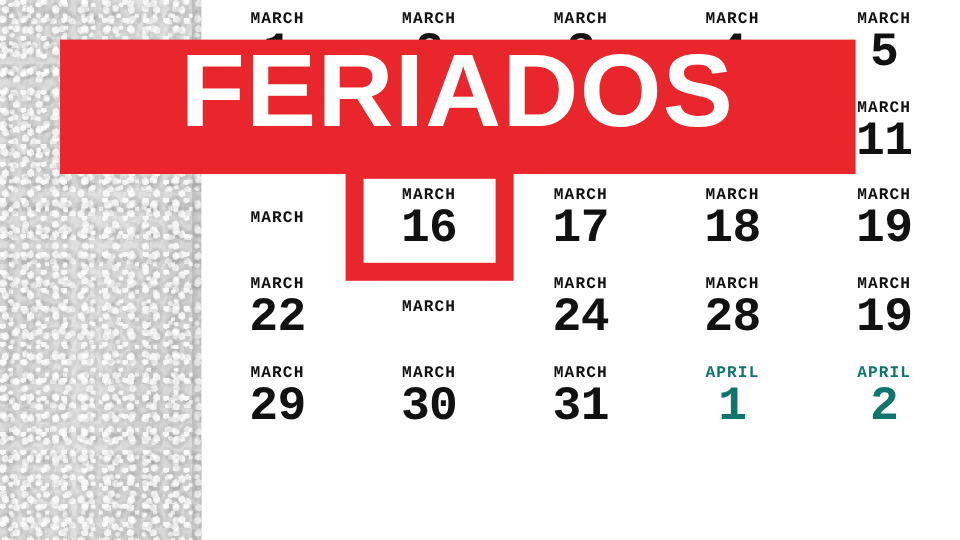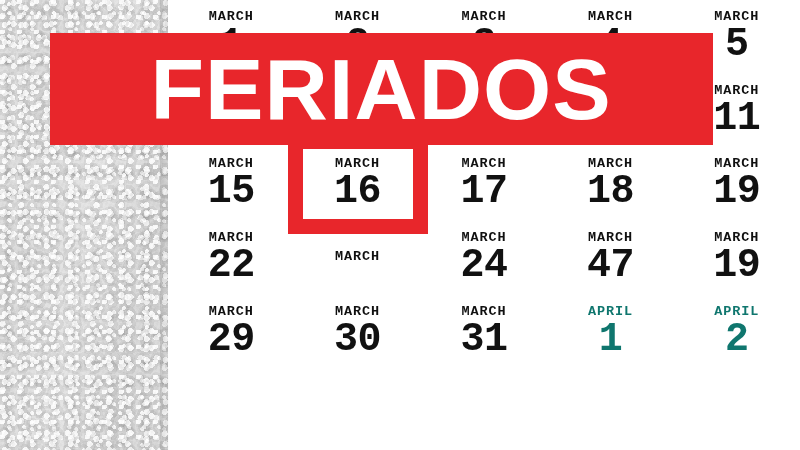--- a/index.html
+++ b/index.html
@@ -111,21 +111,21 @@
     pointer-events: none;
   }
 
   
   #banner {
     position: absolute;
     left: 50px; top: 33px;
     width: 663px; height: 112px;
     background: #e8262b;
     display: flex;
-    align-items: center;
+    align-items: flex-start;
     justify-content: center;
   }
   #banner-text {
     color: #ffffff;
     font-family: "Liberation Sans", sans-serif;
     font-weight: bold;
     font-size: 86px;
     letter-spacing: 1px;
     line-height: 1;
     white-space: nowrap;
@@ -177,21 +177,20 @@
         <div class="cell">
           <div class="month">MARCH</div>
           <div class="day">11</div>
         </div>
         <div class="cell">
           <div class="month">MARCH</div>
           <div class="day">11</div>
         </div>
         <div class="cell">
           <div class="month">MARCH</div>
-          <div class="day">15</div>
         </div>
         <div class="cell highlight">
           <div class="month">MARCH</div>
           <div class="day">16</div>
         </div>
         <div class="cell">
           <div class="month">MARCH</div>
           <div class="day">17</div>
         </div>
         <div class="cell">
@@ -208,21 +207,21 @@
         </div>
         <div class="cell">
           <div class="month">MARCH</div>
         </div>
         <div class="cell">
           <div class="month">MARCH</div>
           <div class="day">24</div>
         </div>
         <div class="cell">
           <div class="month">MARCH</div>
-          <div class="day">47</div>
+          <div class="day">28</div>
         </div>
         <div class="cell">
           <div class="month">MARCH</div>
           <div class="day">19</div>
         </div>
         <div class="cell">
           <div class="month">MARCH</div>
           <div class="day">29</div>
         </div>
         <div class="cell">

